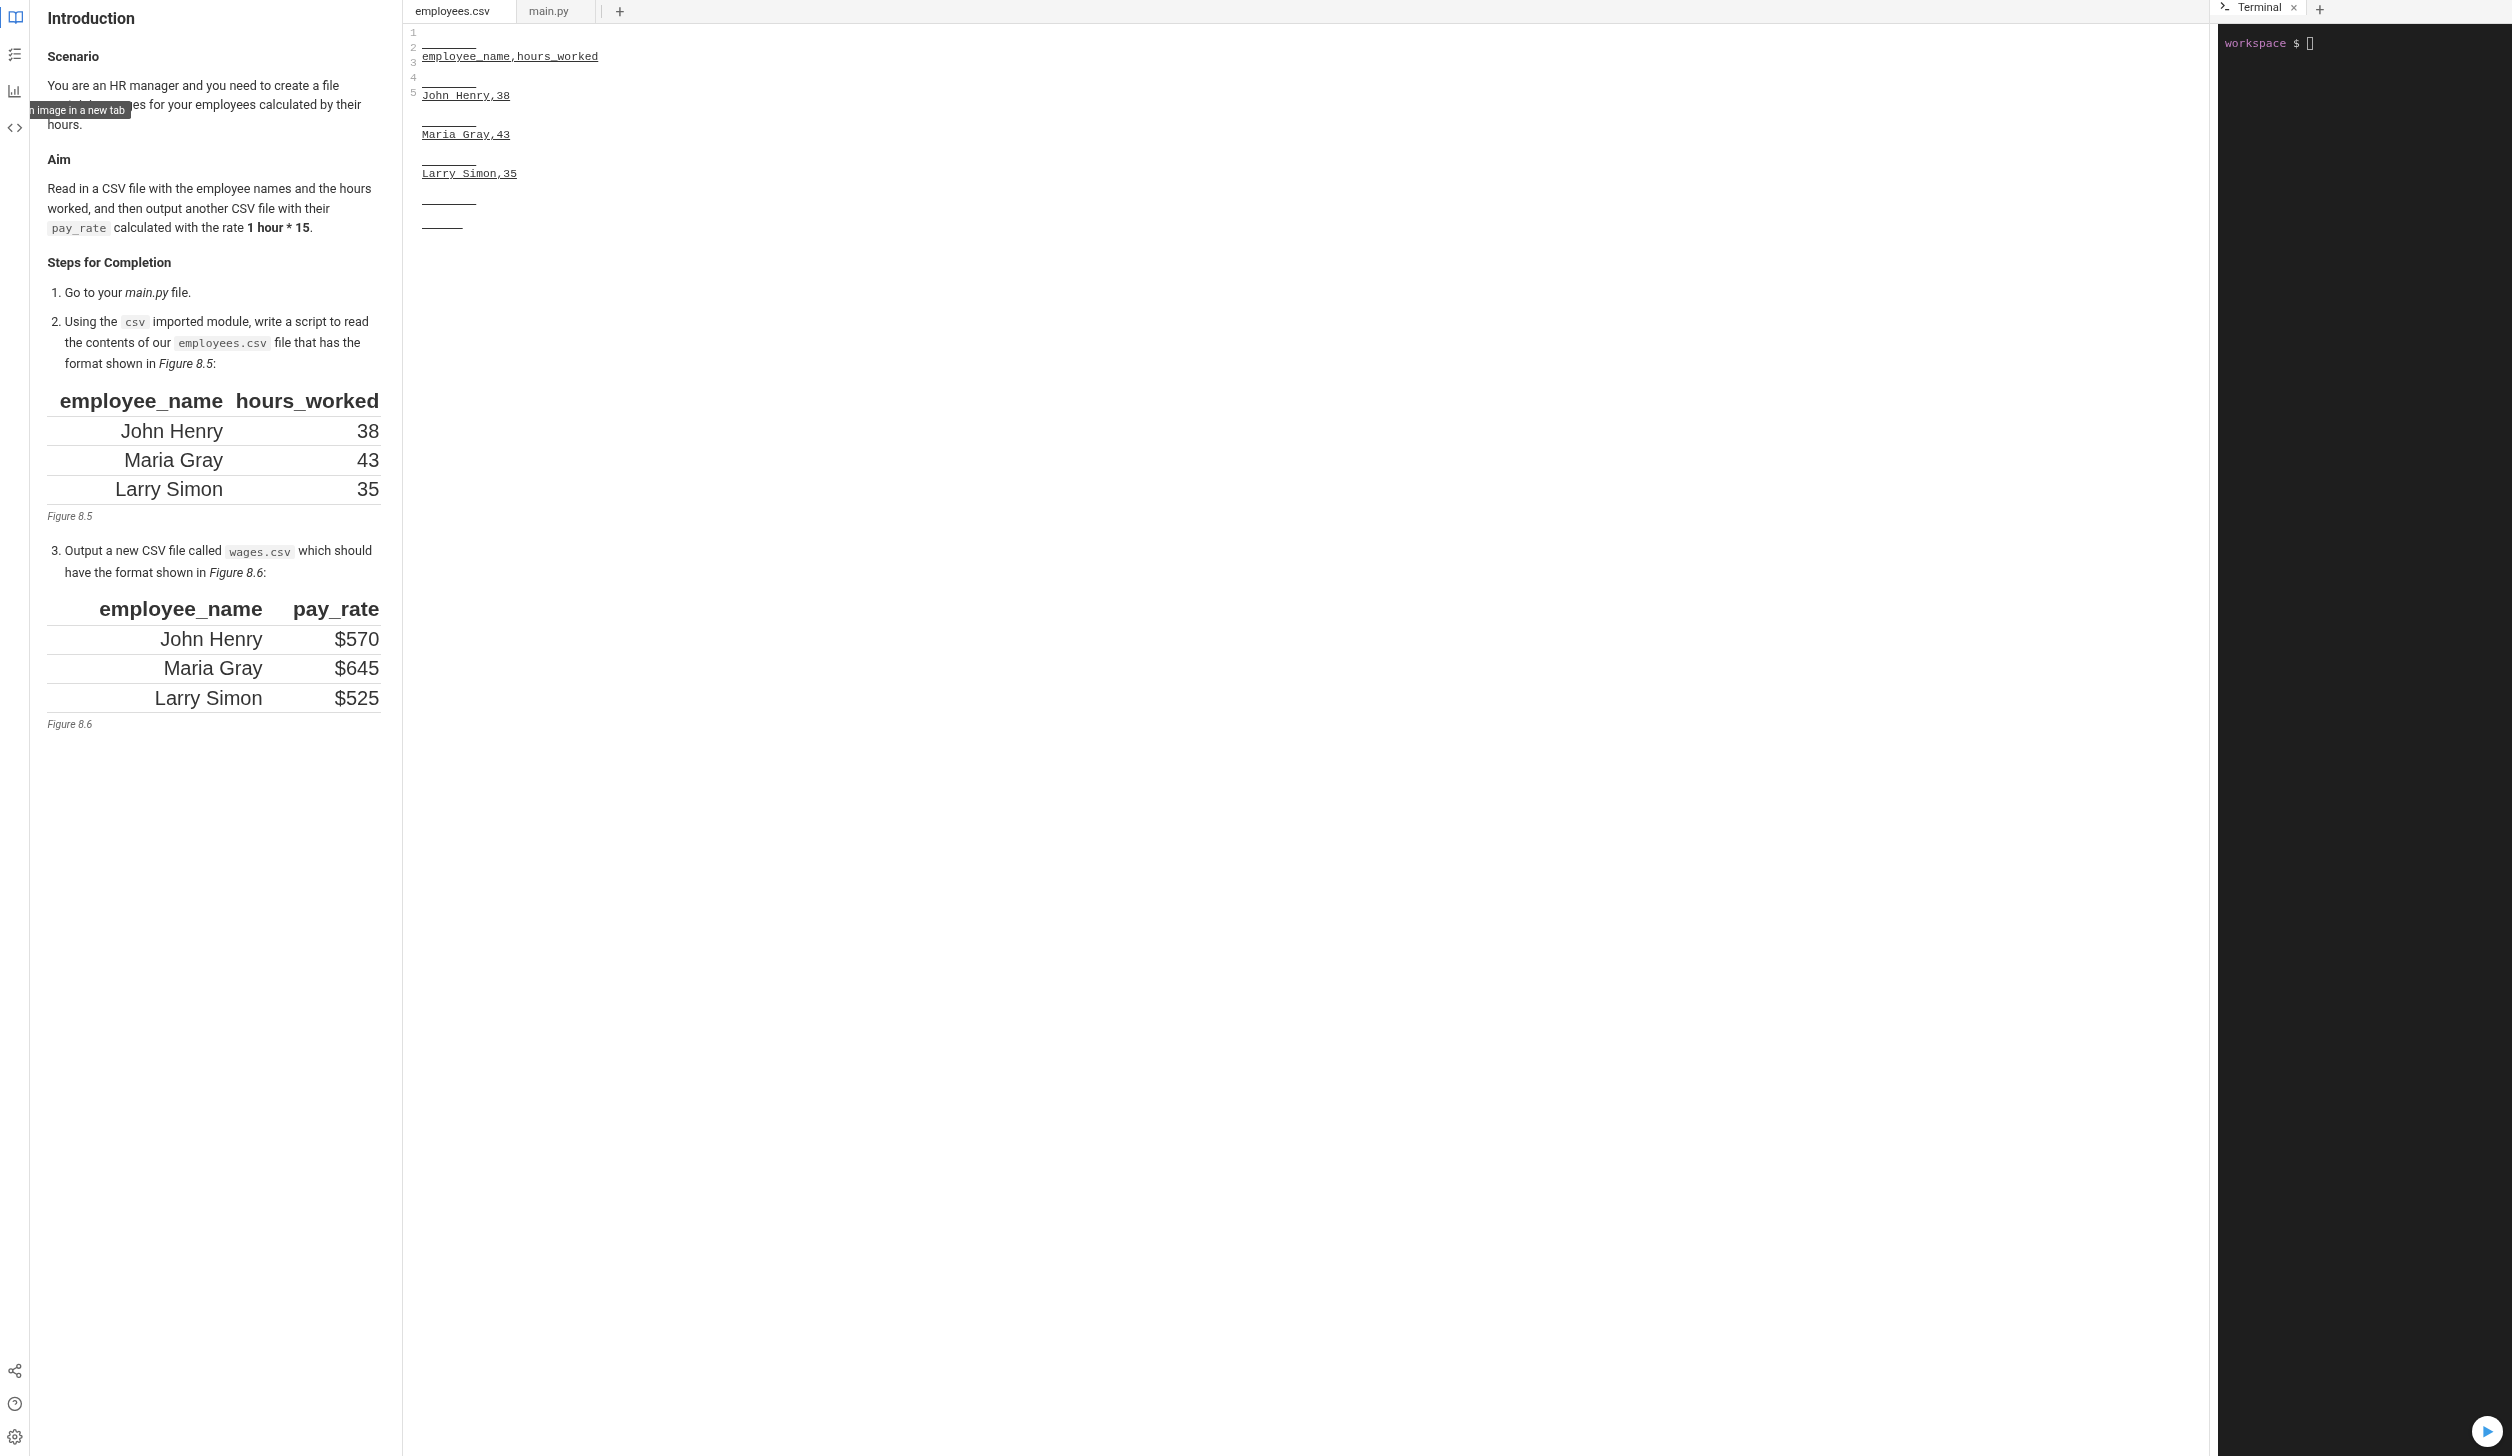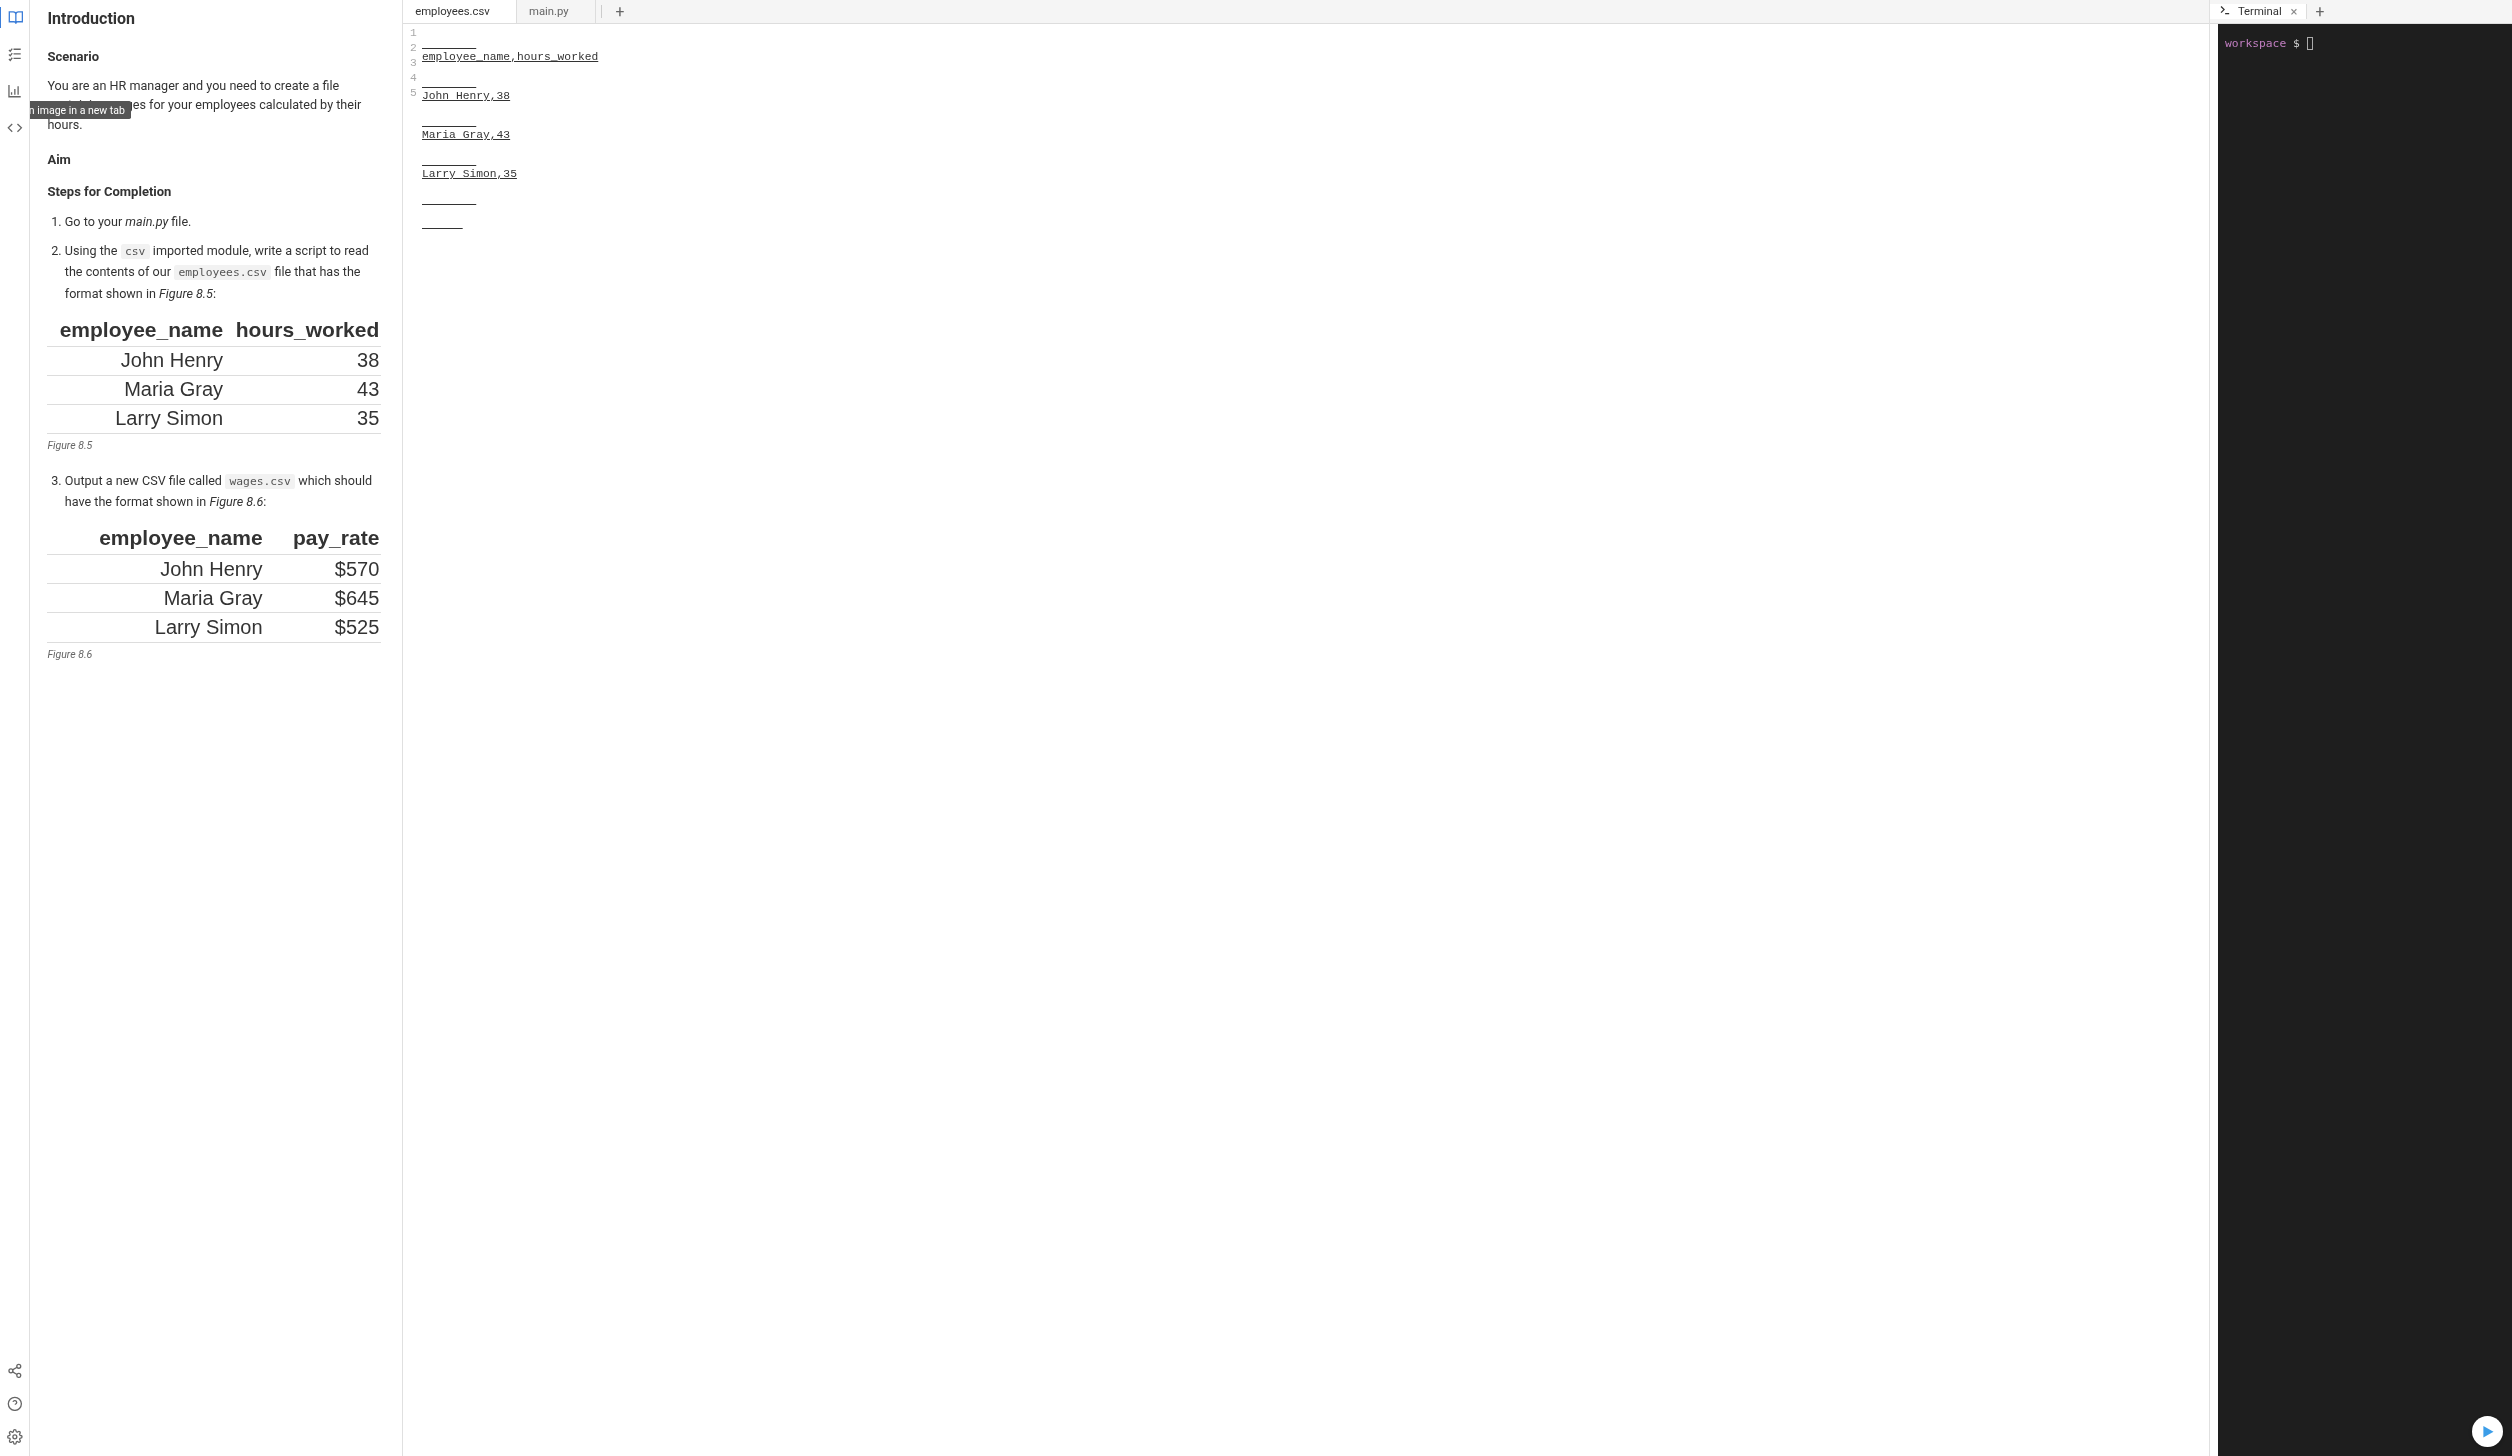--- a/index.html
+++ b/index.html
@@ -191,21 +191,21 @@
     .code-lines div { line-height: 15px; }
     .terminal-panel {
       width: 302px;
       display: flex;
       flex-direction: column;
       position: relative;
     }
     .terminal-tab-bar {
       height: 24.4px;
       display: flex;
-      align-items: center;
+      align-items: flex-start;
       background: #f5f5f5;
       border-bottom: 0.9px solid #ddd;
     }
     .ttab {
       padding: 0 7px 0 8.7px;
       display: flex;
       align-items: center;
       gap: 7px;
       font-size: 11.3px;
       color: #333;
@@ -313,20 +313,26 @@
   </div>
 
   <div class="content-panel scroll-thin">
     <div class="tooltip">Open image in a new tab</div>
     <h1>Introduction</h1>
 
     <h2>Scenario</h2>
     <p>You are an HR manager and you need to create a file containing wages for your employees calculated by their hours.</p>
 
     <h2>Aim</h2>
+    <p>
+      <span>Read in a CSV file with the employee names and the hours worked, and then output another CSV file with their </span>
+      <code>pay_rate</code>
+      <span> calculated with the rate </span>
+      <span class="bold">1 hour * 15</span><span>.</span>
+    </p>
 
     <h2>Steps for Completion</h2>
     <ol>
       <li>
         <span>Go to your </span><em>main.py</em><span> file.</span>
       </li>
       <li>
         <span>Using the </span><code>csv</code><span> imported module, write a script to read the contents of our </span><code>employees.csv</code><span> file that has the format shown in </span><em>Figure 8.5</em><span>:</span>
       </li>
     </ol>

